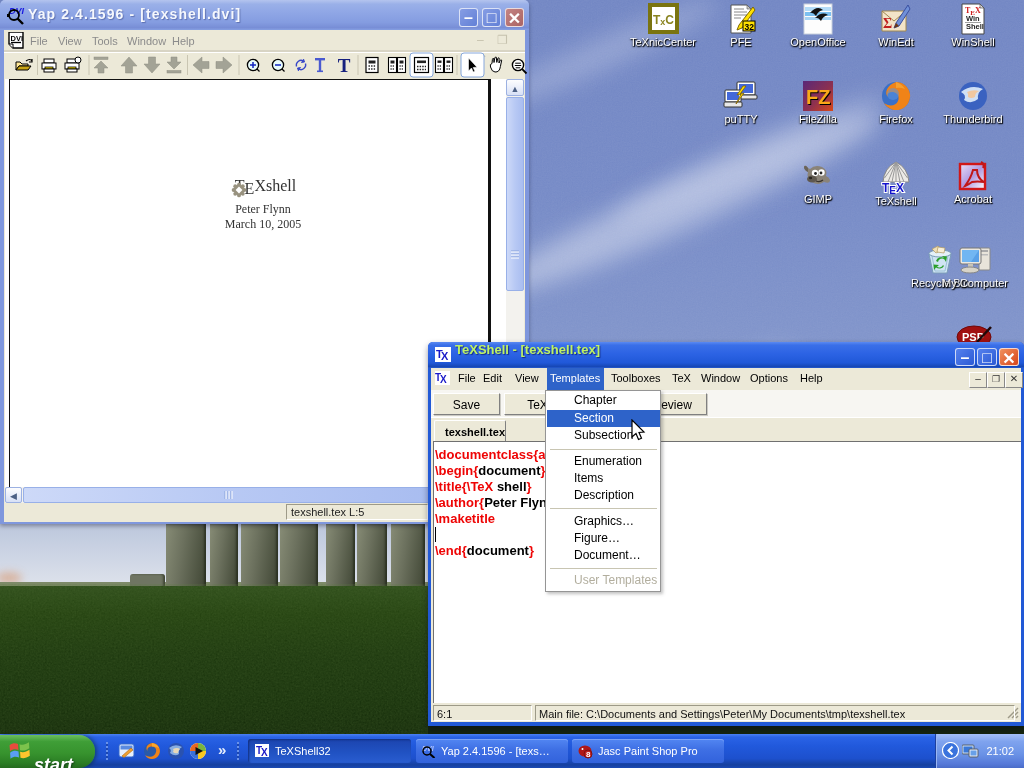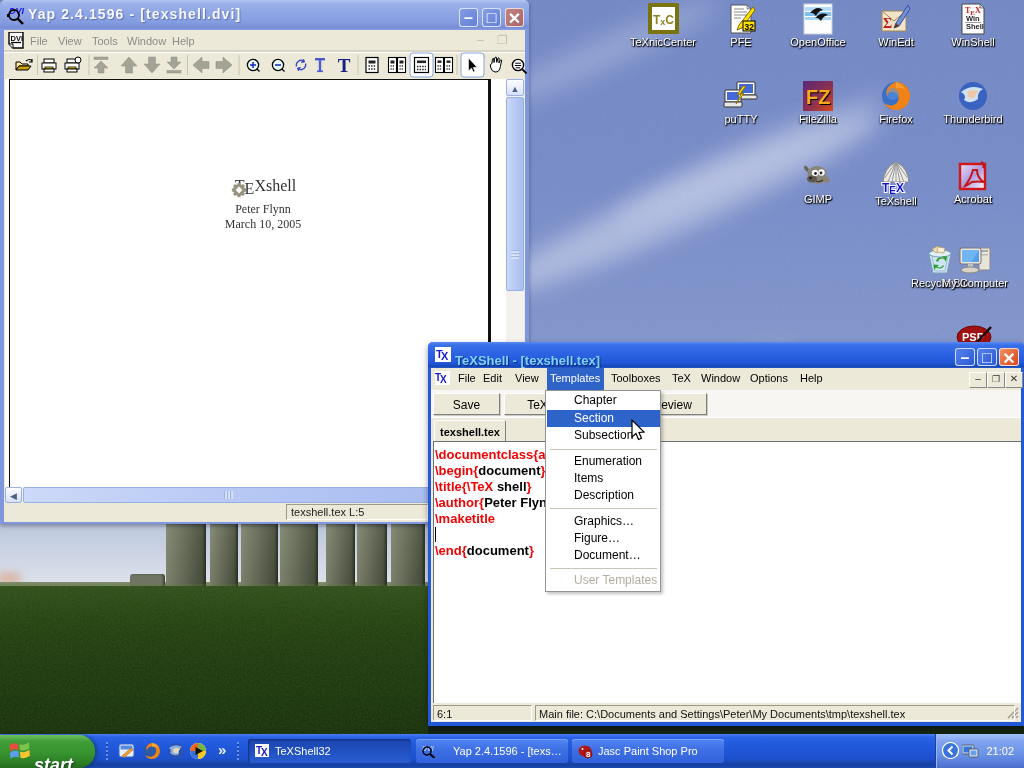--- a/index.html
+++ b/index.html
@@ -38,28 +38,28 @@
 #dvidoc{position:absolute;left:14px;top:0;width:478px;text-align:center;font-family:"Liberation Serif",serif;color:#333;}
 #vscroll{position:absolute;left:502px;top:49px;width:18px;height:437px;background:#f3f2ee;}
 #hscroll{position:absolute;left:1px;top:457px;width:501px;height:16px;background:#f3f2ee;}
 .sbtn{position:absolute;background:linear-gradient(180deg,#fdfdfe,#d7e0f6);border:1px solid #9cb1e2;border-radius:2px;box-sizing:border-box;color:#4d6185;font-size:9px;text-align:center;}
 .sthumb{background:linear-gradient(90deg,#cdd9f8,#b8c9f4 50%,#a9bdf0);border:1px solid #98b0e8;border-radius:2px;box-sizing:border-box;position:absolute;}
 #yapstatus{position:absolute;left:0;top:473px;width:521px;height:19px;background:#ece9d8;font-size:11px;color:#222;}
 
 #txs{left:428px;top:342px;width:596px;height:384px;background:#2159d6;box-shadow:0 3px 6px rgba(0,0,30,.4);}
 #txstitle{position:absolute;left:0;top:0;width:596px;height:26px;border-radius:5px 5px 0 0;
 background:linear-gradient(180deg,#5a8af2 0%,#3a6fe8 12%,#2c63e4 45%,#2058d8 80%,#1646b2 96%,#2a61da 100%);}
-#txstext{position:absolute;left:27px;top:11px;font-size:13px;font-weight:bold;color:#7dd3fc;text-shadow:1px 1px 1px rgba(0,0,60,.55);}
+#txstext{position:absolute;left:27px;top:0;font-size:13px;font-weight:bold;color:#bef264;text-shadow:1px 1px 1px rgba(0,0,60,.55);}
 #txsbody{position:absolute;left:3px;top:26px;width:590px;height:354px;background:#ece9d8;}
 #txsmenu{position:absolute;left:0;top:0;width:590px;height:22px;font-size:11px;color:#000;}
 #txsmenu span{position:absolute;top:4px;}
 #txstool{position:absolute;left:0;top:22px;width:590px;height:27px;background:#f7f6f2;border-bottom:1px solid #d8d4c4;}
 .xbtn{position:absolute;top:3px;height:22px;background:#ece9d8;border:1px solid #fff;border-right-color:#808080;border-bottom-color:#808080;box-shadow:1px 1px 0 rgba(120,120,110,.35);box-sizing:border-box;font-size:12px;text-align:center;color:#000;}
 #txstabs{position:absolute;left:0;top:49px;width:590px;height:24px;background:#ece9d8;border-top:1px solid #fff;}
-#tab1{position:absolute;left:3px;top:2px;width:72px;height:22px;background:#ece9d8;border:1px solid #fff;border-right:1px solid #808080;border-bottom:none;border-radius:2px 2px 0 0;font-size:11px;font-weight:bold;text-align:center;padding-top:5px;box-sizing:border-box;}
+#tab1{position:absolute;left:3px;top:2px;width:72px;height:22px;background:#ece9d8;border:1px solid #fff;border-right:1px solid #808080;border-bottom:none;border-radius:2px 2px 0 0;font-size:11px;font-weight:bold;text-align:right;padding-top:5px;box-sizing:border-box;}
 #edit{position:absolute;left:2px;top:73px;width:588px;height:262px;background:#fff;border-top:1px solid #707070;border-left:1px solid #707070;font-weight:bold;font-size:13px;line-height:16px;white-space:pre;padding:5px 0 0 1px;box-sizing:border-box;}
 .red{color:#ee0404;}
 #txsstatus{position:absolute;left:0px;top:335px;width:590px;height:19px;background:#ece9d8;font-size:11px;color:#111;}
 
 #dmenu{position:absolute;left:545px;top:390px;width:116px;height:202px;background:#fff;border:1px solid #959595;box-sizing:border-box;font-size:12px;box-shadow:2px 2px 3px rgba(80,80,80,.35);}
 .mi{position:absolute;left:1px;width:113px;height:17px;line-height:17px;padding-left:27px;box-sizing:border-box;color:#000;}
 .msep{position:absolute;left:4px;width:107px;height:1px;background:#c8c5b2;}
 
 #taskbar{position:absolute;left:0;top:734px;width:1024px;height:34px;
 background:linear-gradient(180deg,#4a80f4 0%,#2a63e6 9%,#2159dc 35%,#1d50cd 72%,#16409f 91%,#1a49b4 100%);}
@@ -609,21 +609,21 @@
         <text x="6" y="12" font-size="10" font-weight="bold" fill="#1818c8">X</text>
       </svg>
     <span style="position:absolute;left:27px;top:6px;">TeXShell32</span>
   </div>
   <div class="taskbtn" style="left:416px;width:152px;background:linear-gradient(180deg,#5286f2 0%,#3e6fe4 45%,#3262dc 100%);box-shadow:inset 0 1px 0 #7aa2f6;">
     <svg width="14" height="14" style="position:absolute;left:6px;top:5px;">
         <text x="0" y="7" font-size="7" font-weight="bold" fill="#b0c4ff" font-style="italic">DVI</text>
         <circle cx="5" cy="7" r="4" fill="none" stroke="#000" stroke-width="1.5"></circle>
         <line x1="8" y1="10" x2="12.5" y2="14" stroke="#000" stroke-width="2"></line>
       </svg>
-    <span style="position:absolute;left:25px;top:6px;margin-left:12px;">Yap 2.4.1596 - [texs…</span>
+    <span style="position:absolute;left:25px;top:6px;">Yap 2.4.1596 - [texs…</span>
   </div>
   <div class="taskbtn" style="left:572px;width:152px;background:linear-gradient(180deg,#5286f2 0%,#3e6fe4 45%,#3262dc 100%);box-shadow:inset 0 1px 0 #7aa2f6;">
     <svg width="15" height="15" style="position:absolute;left:6px;top:5px;">
         <ellipse cx="7" cy="7" rx="6.5" ry="5.5" fill="#b01818"></ellipse>
         <circle cx="10" cy="10" r="4" fill="#c02020" stroke="#801010"></circle>
         <text x="8" y="13" font-size="8" font-weight="bold" fill="#fff">8</text>
         <circle cx="4.5" cy="5" r="1" fill="#fff"></circle>
       </svg>
     <span style="position:absolute;left:26px;top:6px;">Jasc Paint Shop Pro</span>
   </div>

